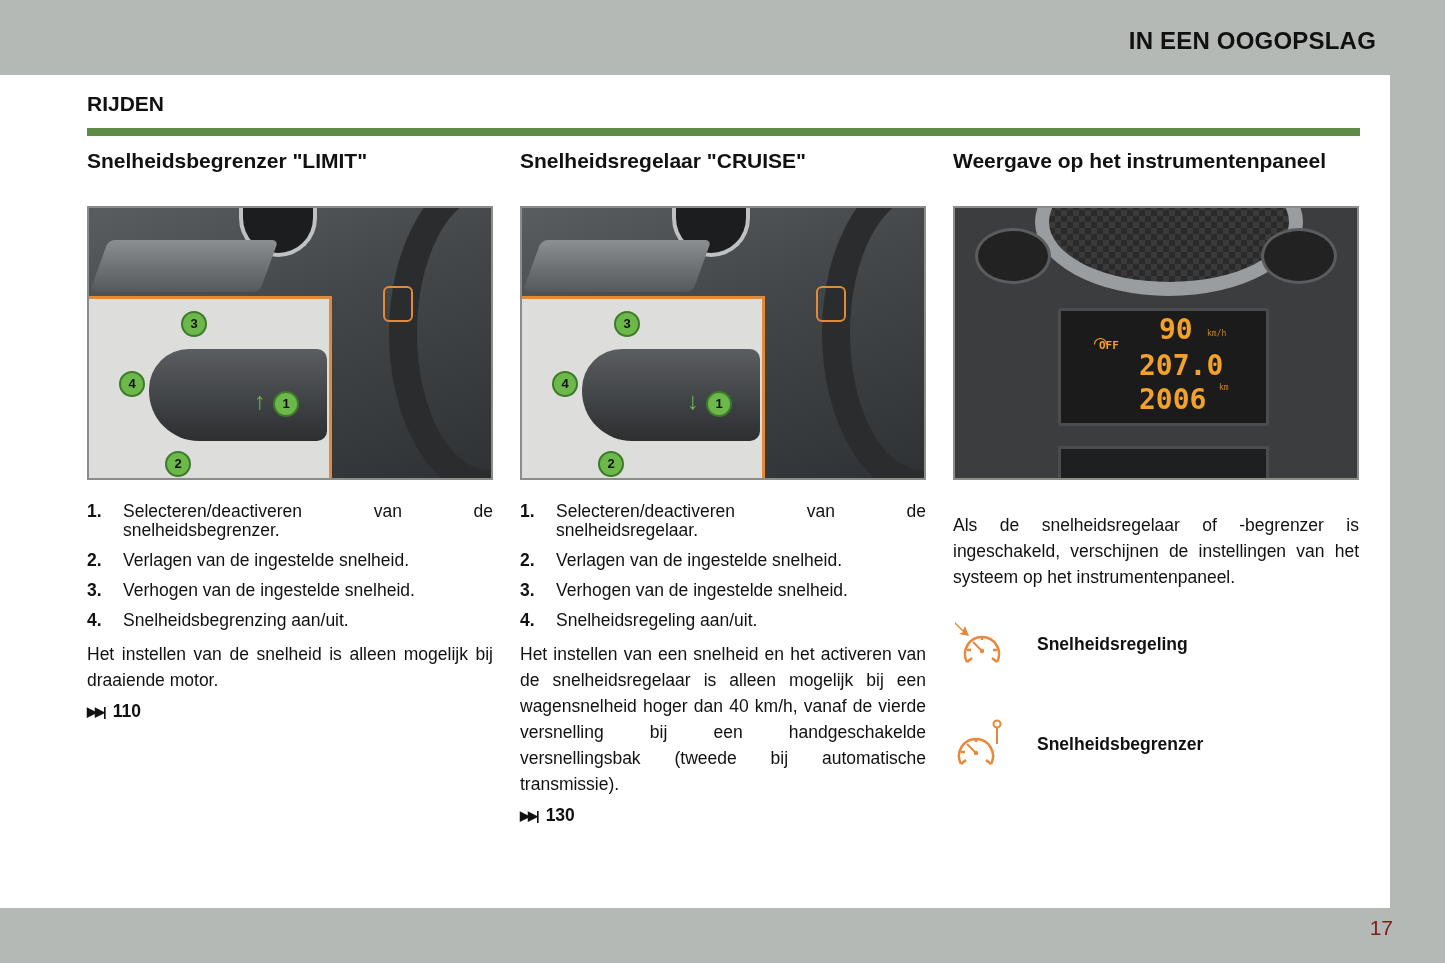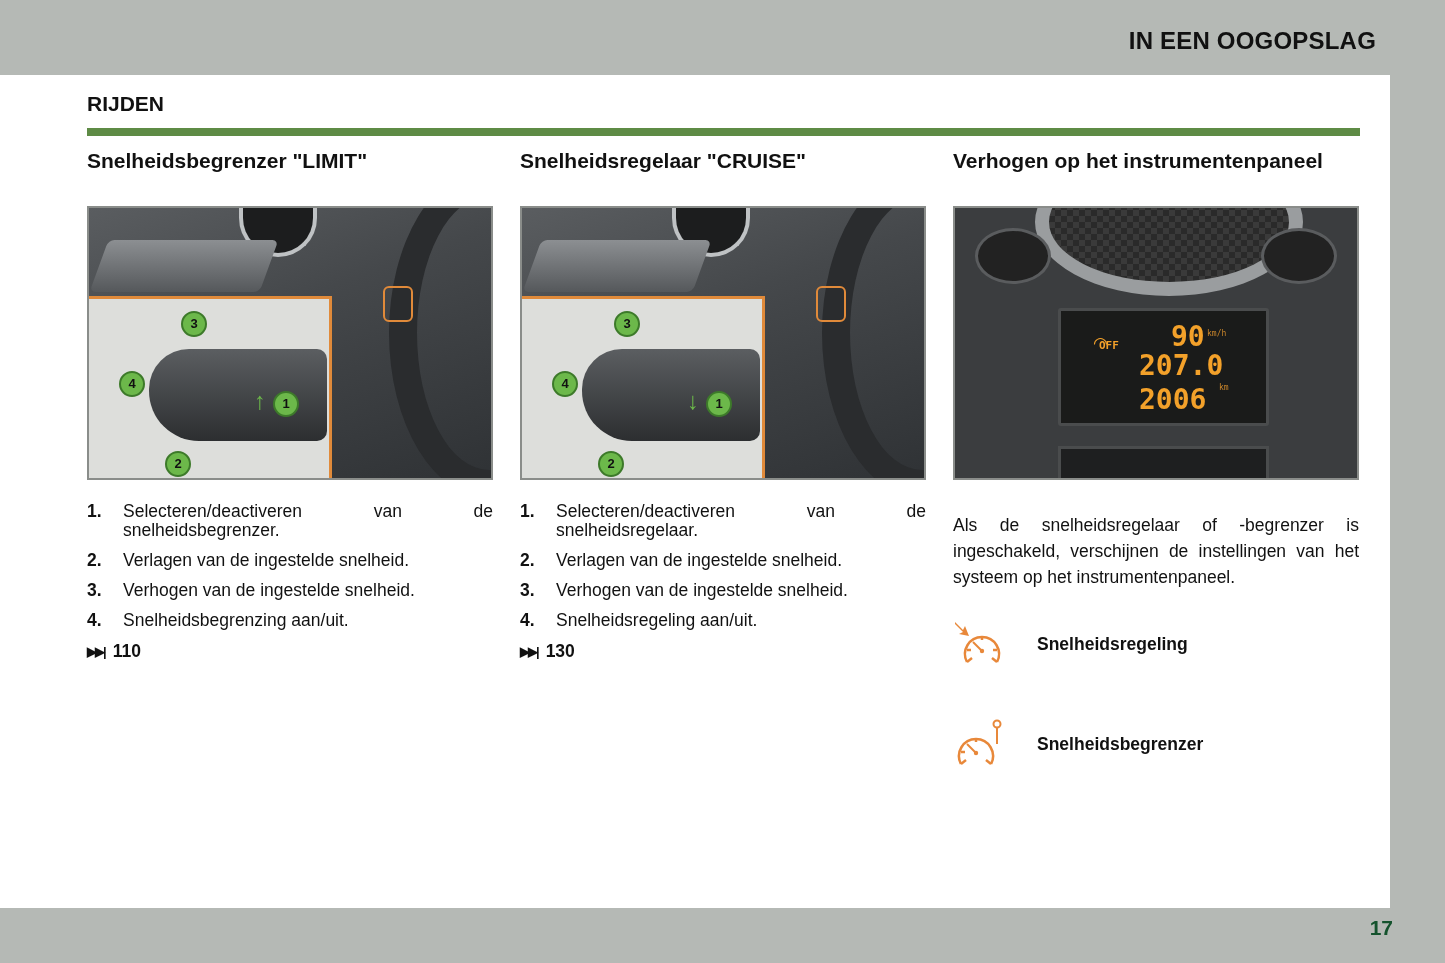--- a/index.html
+++ b/index.html
@@ -38,21 +38,21 @@
   .col-3 .photo { width:402px; }
   .items { position:absolute; top:352px; left:0; width:406px; }
   .item { display:flex; font-size:17.5px; line-height:19px; margin-bottom:11px; text-align:justify; }
   .item .num { width:36px; flex:none; font-weight:bold; }
   .item .txt { flex:1; text-align:justify; text-align-last:left; }
   .para { font-size:17.5px; line-height:26px; text-align:justify; text-align-last:left; margin:0 0 8px 0; }
   .ref { font-size:17.5px; font-weight:bold; display:flex; align-items:center; gap:8px; }
   .ref .arrow { font-size:13px; letter-spacing:-2px; }
   .legend-row { position:absolute; left:0; display:flex; align-items:center; }
   .legend-row .lbl { font-size:17.5px; font-weight:bold; position:absolute; left:84px; white-space:nowrap; }
-  .page-num { position:absolute; right:52px; top:916px; font-size:21px; color:#14532d;font-weight:bold; }
+  .page-num { position:absolute; right:52px; top:916px; font-size:21px; color:#7f1d1d; }
 
   
   .dash-bg { position:absolute; inset:0; background:linear-gradient(160deg,#5a5d60 0%,#45484b 40%,#2f3235 100%); }
   .inset {
     position:absolute; left:0; top:88px; width:240px; height:182px;
     background:#dddedb; border-top:3px solid #e08a3a; border-right:3px solid #e08a3a;
   }
   .stalk {
     position:absolute; left:60px; top:50px; width:178px; height:92px;
     background:linear-gradient(180deg,#5b5e61,#2c2e30); border-radius:40px 10px 10px 50px;
@@ -105,20 +105,21 @@
         <span class="txt">Verlagen van de ingestelde snelheid.</span>
       </div>
     <div class="item">
         <span class="num">3.</span>
         <span class="txt">Verhogen van de ingestelde snelheid.</span>
       </div>
     <div class="item">
         <span class="num">4.</span>
         <span class="txt">Snelheidsbegrenzing aan/uit.</span>
       </div>
+    <p class="para">Het instellen van de snelheid is alleen mogelijk bij draaiende motor.</p>
     <div class="ref">
       <span class="arrow">▶▶|</span>
       <span>110</span>
     </div>
   </div>
 </div>
 
 <div class="col col-2">
   <h2>Snelheidsregelaar "CRUISE"</h2>
   <div class="photo">
@@ -146,37 +147,38 @@
         <span class="txt">Verlagen van de ingestelde snelheid.</span>
       </div>
     <div class="item">
         <span class="num">3.</span>
         <span class="txt">Verhogen van de ingestelde snelheid.</span>
       </div>
     <div class="item">
         <span class="num">4.</span>
         <span class="txt">Snelheidsregeling aan/uit.</span>
       </div>
+    <p class="para">Het instellen van een snelheid en het activeren van de snelheidsregelaar is alleen mogelijk bij een wagensnelheid hoger dan 40 km/h, vanaf de vierde versnelling bij een handgeschakelde versnellingsbak (tweede bij automatische transmissie).</p>
     <div class="ref">
       <span class="arrow">▶▶|</span>
       <span>130</span>
     </div>
   </div>
 </div>
 
 <div class="col col-3">
-  <h2>Verhogen op het instrumentenpaneel</h2>
+  <h2>Weergave op het instrumentenpaneel</h2>
   <div class="photo" style="background:#3b3d3f;">
     <div style="position:absolute;left:80px;top:-60px;width:240px;height:120px;border-radius:50%;border:14px solid #9a9d9f;background:repeating-conic-gradient(#2a2a2a 0 25%,#3a3a3a 0 50%) 0 0/12px 12px;"></div>
     <div style="position:absolute;left:20px;top:20px;width:70px;height:50px;border-radius:50%;background:#222;border:3px solid #5a5c5e;"></div>
     <div style="position:absolute;right:20px;top:20px;width:70px;height:50px;border-radius:50%;background:#222;border:3px solid #5a5c5e;"></div>
     <div class="lcd">
       <span class="lcd-line" style="left:6px;top:28px;font-size:11px;padding-left:32px;">OFF</span>
       <span style="position:absolute;left:32px;top:22px;color:#f3a12a;font-size:17px;">◠</span>
-      <span class="lcd-line" style="left:98px;top:9px;font-size:28px;margin-left:12px;">90</span>
+      <span class="lcd-line" style="left:98px;top:2px;font-size:28px;">90</span>
       <span class="lcd-line" style="left:146px;top:18px;font-size:8px;font-weight:normal;color:#c9852a;">km/h</span>
       <span class="lcd-line" style="left:78px;top:38px;font-size:28px;">207.0</span>
       <span class="lcd-line" style="left:78px;top:72px;font-size:28px;">2006</span>
       <span class="lcd-line" style="left:158px;top:72px;font-size:8px;font-weight:normal;color:#c9852a;">km</span>
     </div>
     <div style="position:absolute;left:103px;top:238px;width:205px;height:40px;background:#1e1f20;border:3px solid #4a4c4d;"></div>
   </div>
   <div class="items" style="top:362px;">
     <p class="para">Als de snelheidsregelaar of -begrenzer is ingeschakeld, verschijnen de instellingen van het systeem op het instrumentenpaneel.</p>
   </div>

